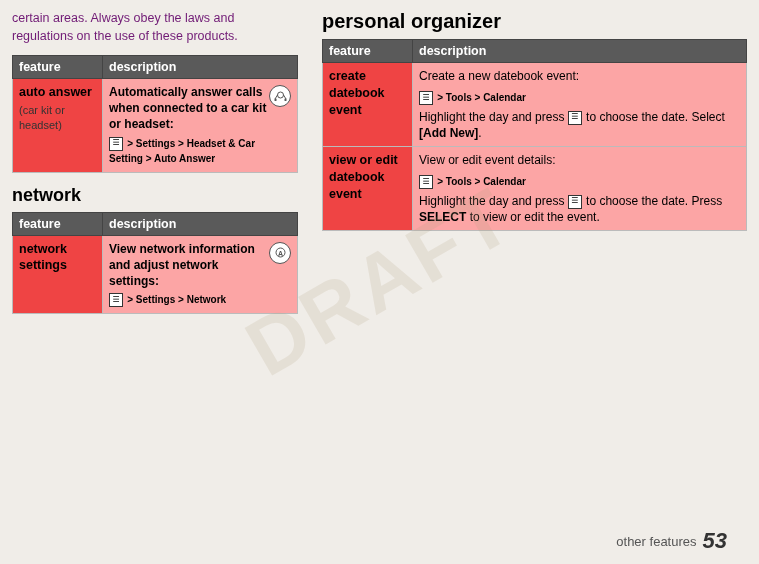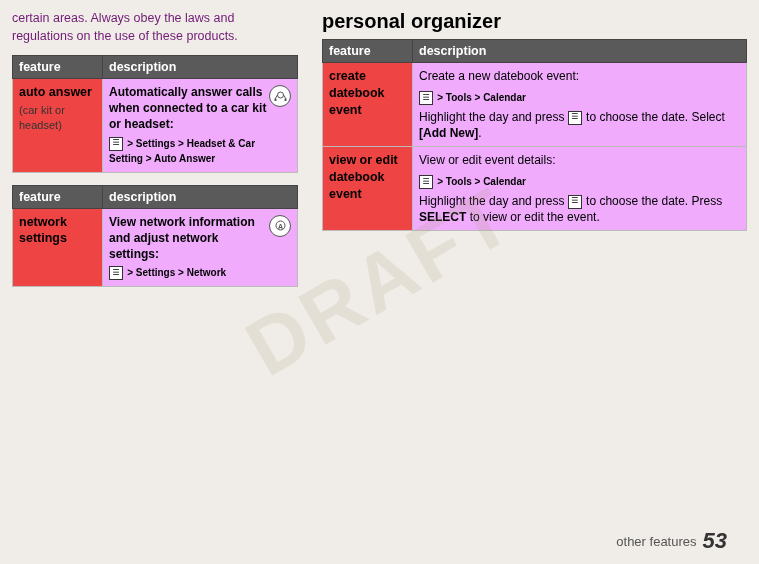--- a/index.html
+++ b/index.html
@@ -61,21 +61,21 @@
       padding: 4px 6px;
       font-weight: bold;
       font-size: 12.5px;
       border: 1px solid #444;
     }
 
     table td {
       padding: 5px 6px;
       vertical-align: top;
       border: 1px solid #bbb;
-      background: #f0abfc;
+      background: #fca5a5;
       line-height: 1.35;
     }
 
     .feature-col {
       font-weight: normal;
       width: 90px;
       font-size: 12.5px;
       background: #ef4444;
     }
 
@@ -224,20 +224,21 @@
             <div class="nav-path">
               <span class="bracket-icon">☰</span>
               <span class="bold-nav"> &gt; Settings &gt; Headset &amp; Car Setting &gt; Auto Answer</span>
             </div>
           </td>
         </tr>
       </tbody>
     </table>
 
     <div class="section-gap">
+      <div class="section-title">network</div>
 
       <table>
         <thead>
           <tr>
             <th>feature</th>
             <th>description</th>
           </tr>
         </thead>
         <tbody>
           <tr>

